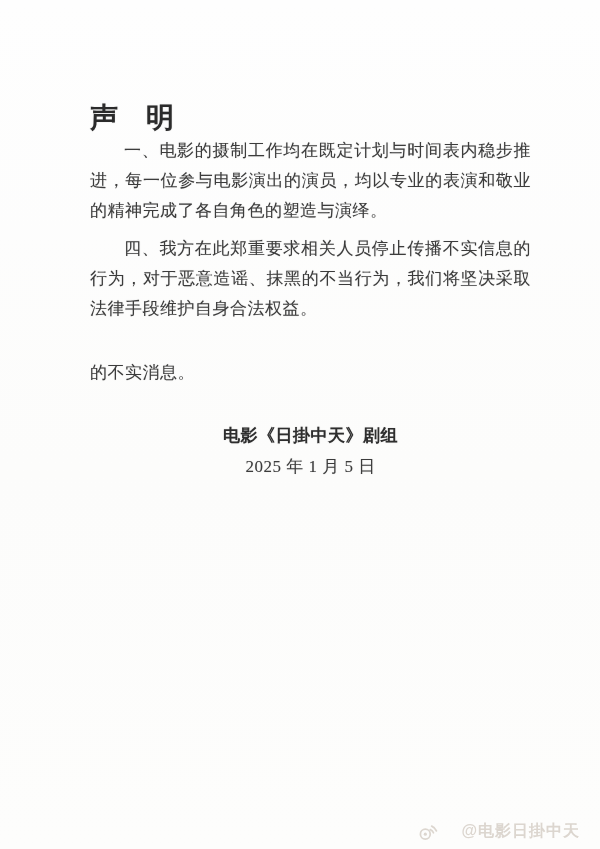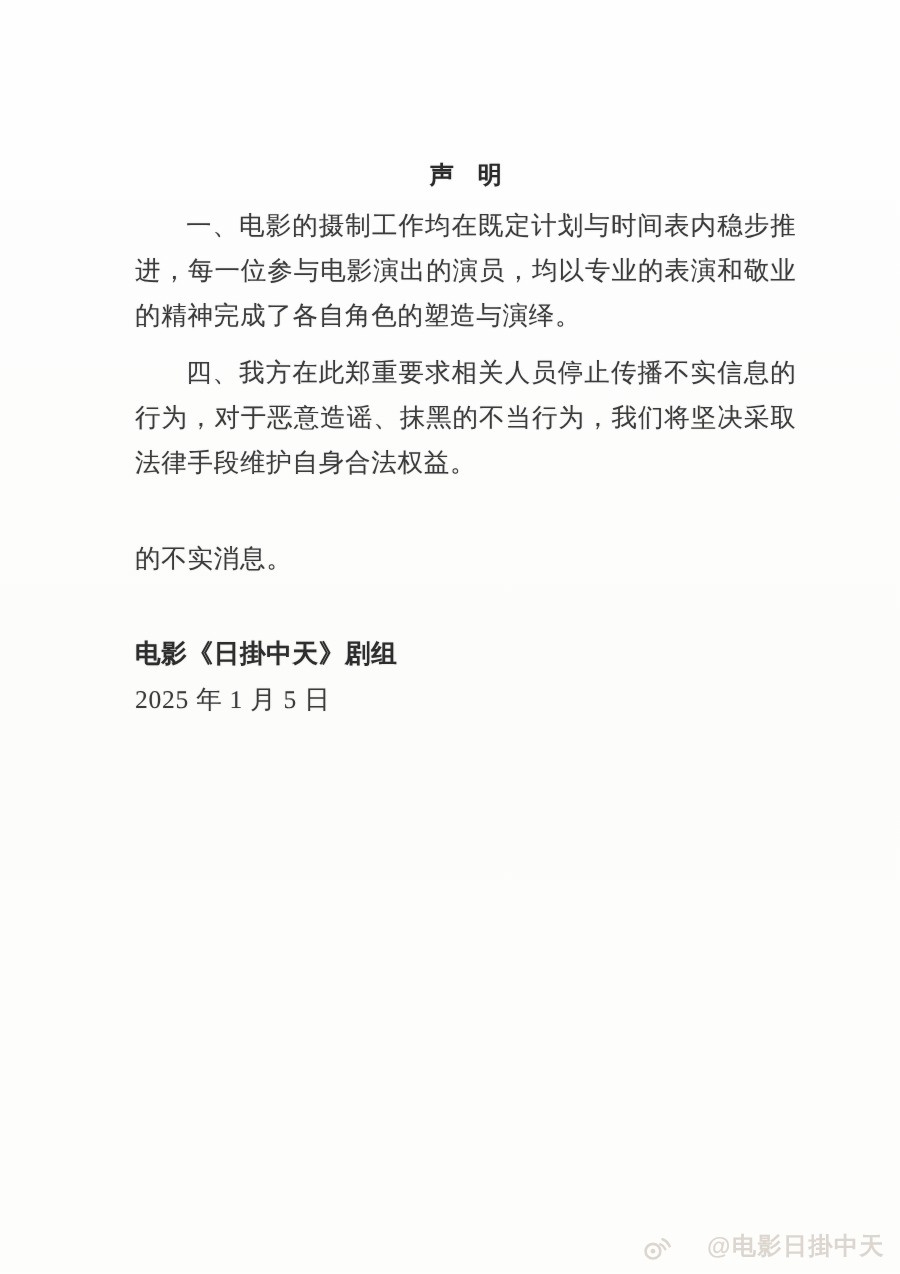--- a/index.html
+++ b/index.html
@@ -16,24 +16,23 @@
   }
   .doc {
     position: absolute;
     left: 90px;
     width: 441px;
     top: 100px;
     color: #3a3a3a;
   }
   .doc-title {
     margin: 0;
-    font-size: 16px;
+    font-size: 28px;
     font-weight: bold;
     color: #2b2b2b;
-    text-align: center;
     line-height: 36px;
     text-shadow: 0 0 1px rgba(70,70,70,0.35);
   }
   .para {
     margin: 0 0 8px 0;
     font-size: 17px;
     line-height: 30px;
     text-align: justify;
     text-justify: inter-ideograph;
     text-indent: 2em;
@@ -44,41 +43,41 @@
   .para.intro { margin-top: 54px; }
   .closing {
     margin: 34px 0 0 0;
     font-size: 17px;
     line-height: 30px;
     text-indent: 0;
     letter-spacing: 0.5px;
     color: #3c3c3c;
     text-shadow: 0 0 1px rgba(80,80,80,0.30);
   }
-  .signature-block { margin-top: 33px; text-align: left; }
+  .signature-block { margin-top: 33px; text-align: center; }
   .signature-name {
     margin: 0;
     font-size: 17px;
     font-weight: bold;
     line-height: 30px;
     color: #2e2e2e;
     letter-spacing: 0.5px;
     text-shadow: 0 0 1px rgba(70,70,70,0.35);
   }
   .signature-date {
     margin: 1px 0 0 0;
     font-size: 17px;
     line-height: 30px;
     color: #3c3c3c;
     letter-spacing: 0.5px;
     text-shadow: 0 0 1px rgba(80,80,80,0.30);
   }
   .watermark {
     position: absolute;
-    right: 10px;
+    right: 20px;
     bottom: 7px;
     display: flex;
     align-items: center;
     gap: 23px;
     color: #dcd6cf;
     font-family: "Liberation Sans", "DejaVu Sans", sans-serif;
     font-weight: 600;
     font-size: 16px;
     letter-spacing: 1px;
     user-select: none;

